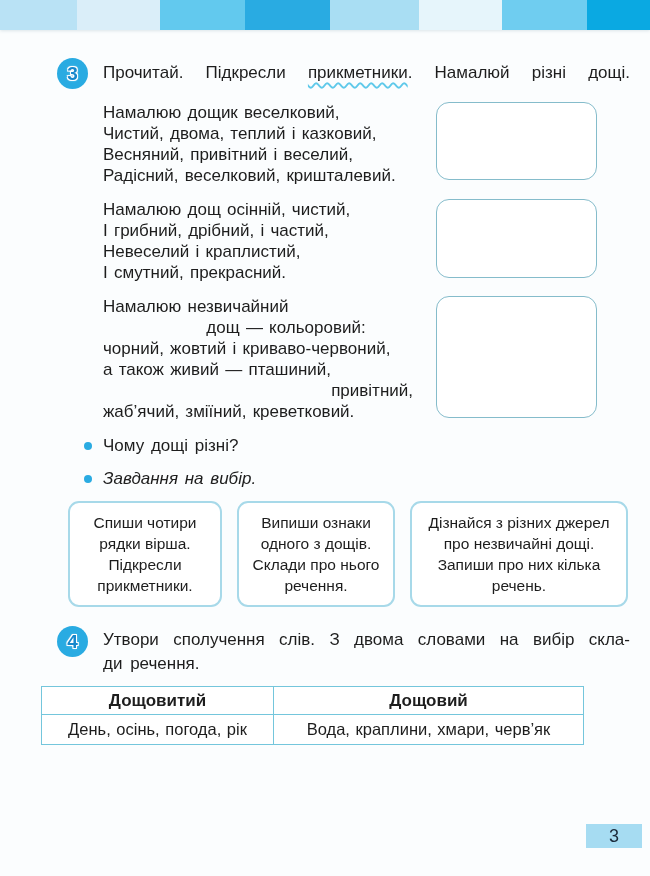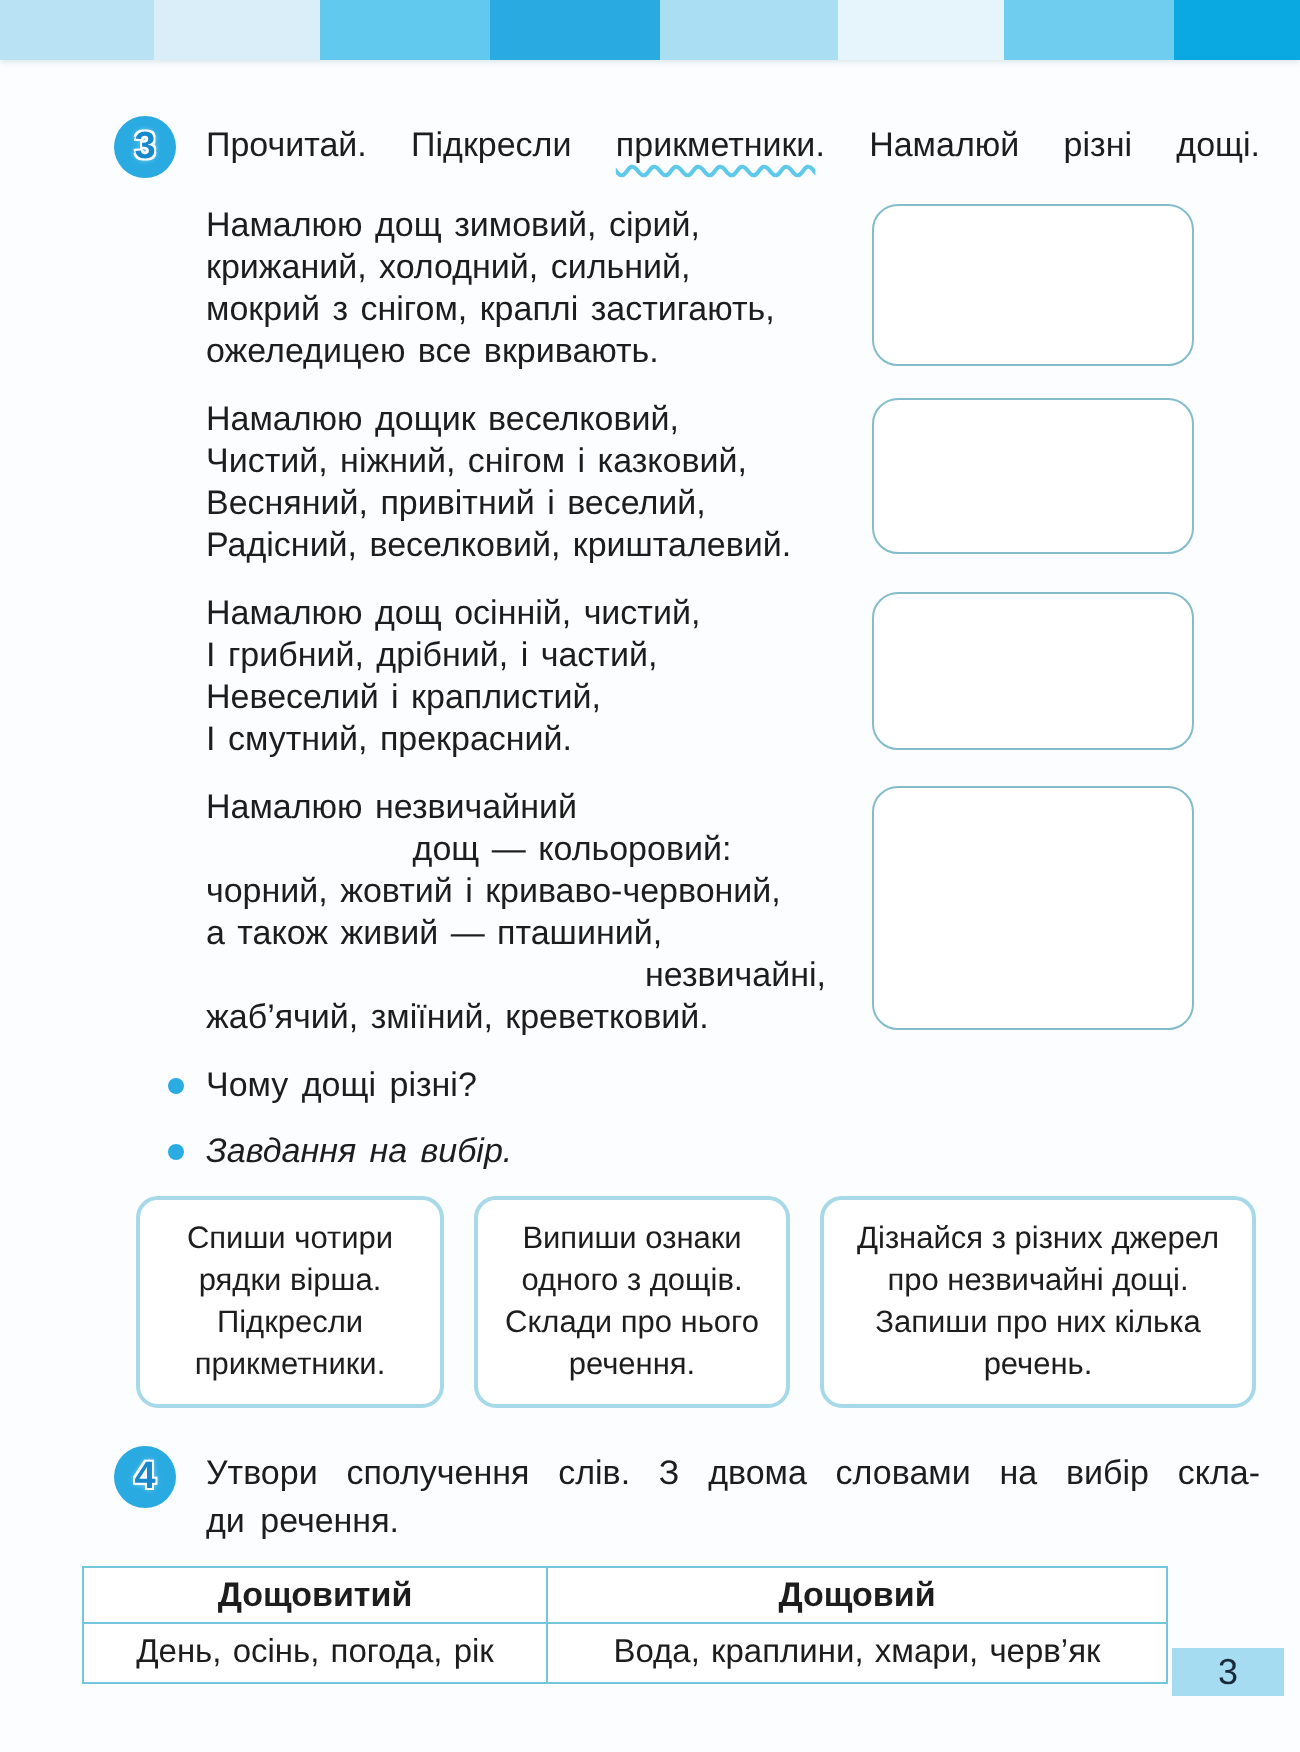--- a/index.html
+++ b/index.html
@@ -105,34 +105,25 @@
   <div class="sq" style="width: 63px; background: rgb(10, 169, 226);"></div>
 </div>
 
 <section>
   <div class="task-head" style="margin-top:26px">
     <div class="task-num">3</div>
     <p class="task-instr"><span>Прочитай. Підкресли </span><span class="wavy">прикметники</span><span>. Намалюй різні дощі.</span></p>
   </div>
 
   <div class="poem-section">
-    <div class="stanza-row">
-      <div class="poem">
-        <div class="line">Намалюю дощ зимовий, сірий,</div>
-        <div class="line">крижаний, холодний, сильний,</div>
-        <div class="line">мокрий з снігом, краплі застигають,</div>
-        <div class="line">ожеледицею все вкривають.</div>
-      </div>
-      <div class="draw-box h81"></div>
-    </div>
 
     <div class="stanza-row">
       <div class="poem">
         <div class="line">Намалюю дощик веселковий,</div>
-        <div class="line">Чистий, ніжний, снігом і казковий,</div>
+        <div class="line">Чистий, двома, теплий і казковий,</div>
         <div class="line">Весняний, привітний і веселий,</div>
         <div class="line">Радісний, веселковий, кришталевий.</div>
       </div>
       <div class="draw-box h78"></div>
     </div>
 
     <div class="stanza-row">
       <div class="poem">
         <div class="line">Намалюю дощ осінній, чистий,</div>
         <div class="line">І грибний, дрібний, і частий,</div>
@@ -141,21 +132,21 @@
       </div>
       <div class="draw-box h79"></div>
     </div>
 
     <div class="stanza-row">
       <div class="poem stanza4">
         <div class="line">Намалюю незвичайний</div>
         <div class="line">дощ — кольоровий:</div>
         <div class="line">чорний, жовтий і криваво-червоний,</div>
         <div class="line">а також живий — пташиний,</div>
-        <div class="line">незвичайні,</div>
+        <div class="line">привітний,</div>
         <div class="line">жаб’ячий, зміїний, креветковий.</div>
       </div>
       <div class="draw-box h122"></div>
     </div>
   </div>
 
   <div class="bullets">
     <div class="bullet-row">
       <span class="bullet-dot"></span>
       <span class="bullet-text">Чому дощі різні?</span>

